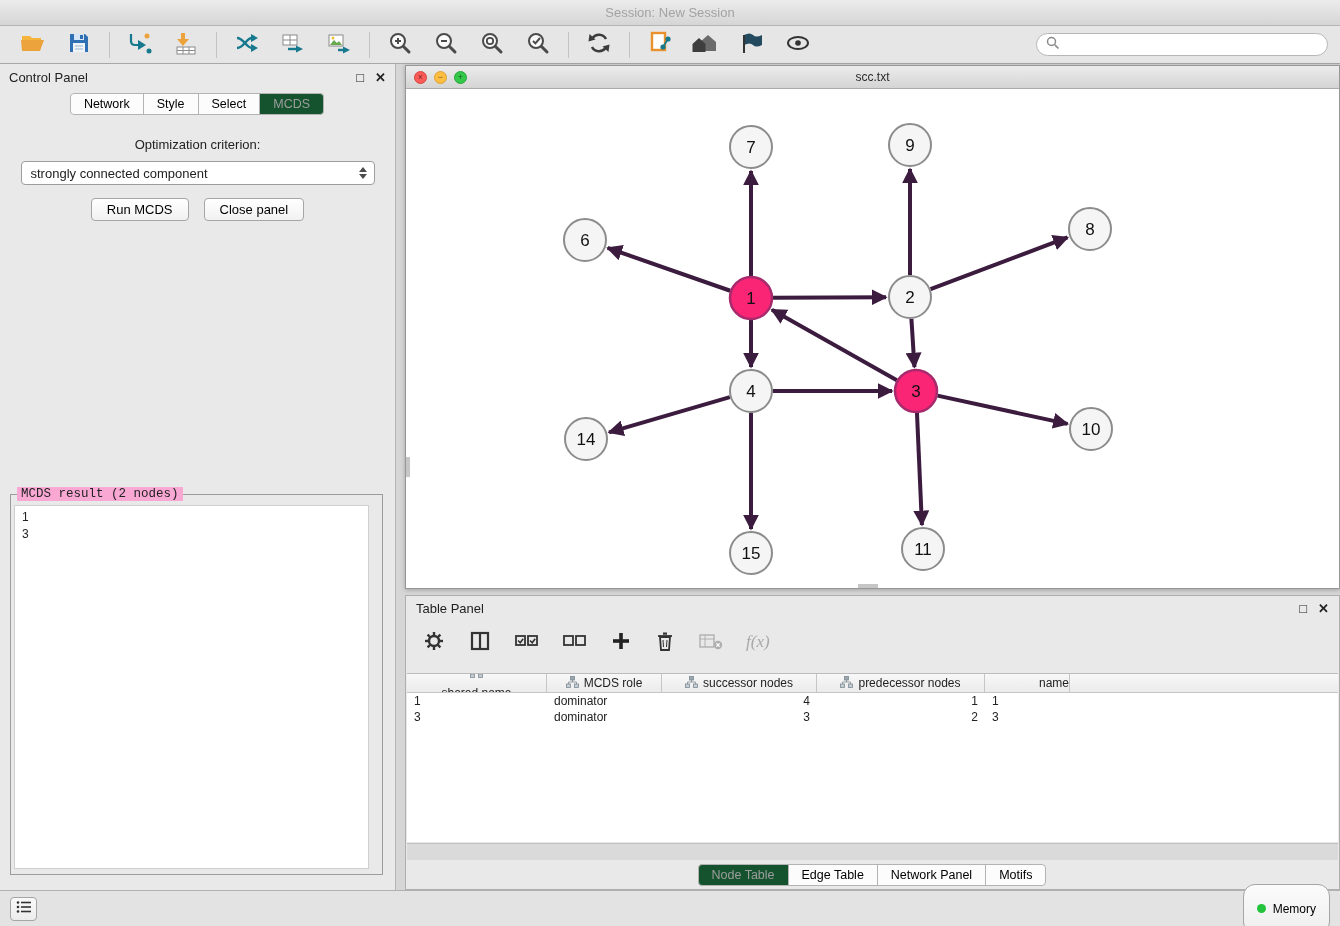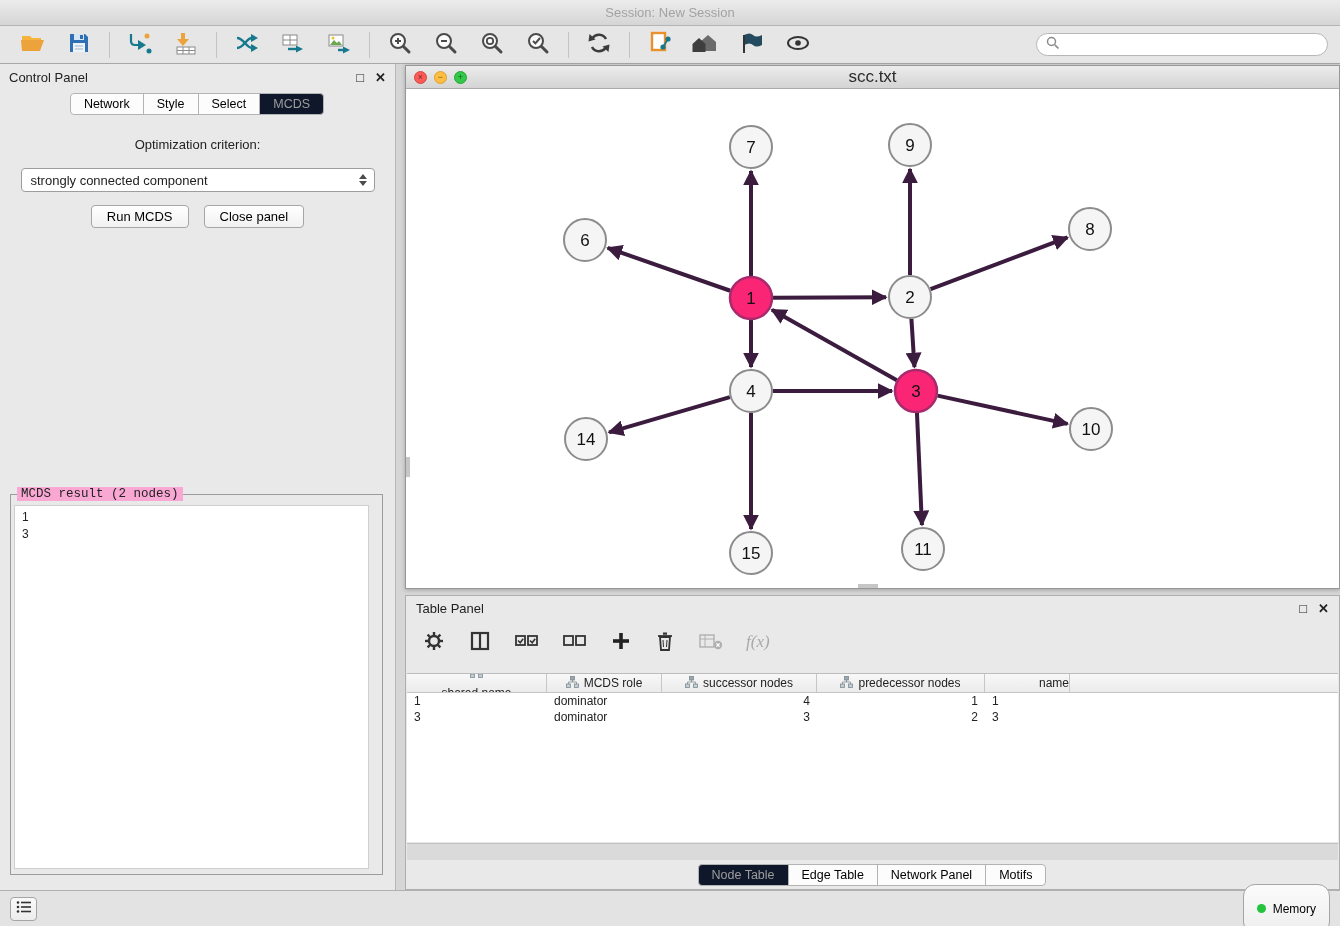--- a/index.html
+++ b/index.html
@@ -21,42 +21,42 @@
 
   
   .control-panel { position:absolute; left:0; top:0; width:396px; height:826px; background:#e9e9e9; border-right:1px solid #b6b6b6; }
   .panel-header { height:27px; display:flex; align-items:center; padding:0 9px; font-size:13px;gap:28px; }
   .win-icons { margin-left:auto; display:flex; gap:11px; font-size:13px; color:#222; font-weight:bold; }
   .win-icons span { cursor:pointer; line-height:1; }
   .cp-tabs { display:flex; justify-content:center; margin-top:2px; }
   .tab-btn { background:#fcfcfc; border:1px solid #b3b3b3; padding:3px 13px; font-size:12.5px; margin-left:-1px; cursor:pointer; font-family:"Liberation Sans",sans-serif; }
   .tab-btn:first-child { border-radius:4px 0 0 4px; }
   .tab-btn:last-child { border-radius:0 4px 4px 0; }
-  .tab-btn.active { background:#0f172a; color:#9d9d9d; }
+  .tab-btn.active { background:#14532d; color:#9d9d9d; }
   .opt-label { text-align:center; margin-top:22px; font-size:13px; }
-  .dropdown { width:354px; height:24px; margin:16px auto 0; background:#fff; border:1px solid #9d9d9d; border-radius:4px;
+  .dropdown { width:354px; height:24px; margin:9px auto 0; background:#fff; border:1px solid #9d9d9d; border-radius:4px;
     display:flex; align-items:center; padding:0 7px 0 9px; font-size:13px; cursor:pointer; }
   .dd-arrows { margin-left:auto; display:flex; flex-direction:column; gap:2px; align-items:center; }
   .up-tri { width:0; height:0; border-left:4px solid transparent; border-right:4px solid transparent; border-bottom:5px solid #4c4c4c; }
   .down-tri { width:0; height:0; border-left:4px solid transparent; border-right:4px solid transparent; border-top:5px solid #4c4c4c; }
   .cp-buttons { display:flex; justify-content:center; gap:15px; margin-top:13px; }
   .mac-btn { background:linear-gradient(#ffffff,#f1f1f1); border:1px solid #a6a6a6; border-radius:4px; padding:3px 15px; font-size:13px; cursor:pointer; font-family:"Liberation Sans",sans-serif; }
   .result-box { position:absolute; left:10px; right:12px; top:430px; bottom:15px; border:1px solid #9c9c9c; }
   .result-legend { position:absolute; top:-8px; left:6px; background:#f9a8d4; padding:0 4px; font-size:12.5px;font-family:Liberation Mono, monospace; }
   .result-inner { position:absolute; left:3px; right:13px; top:10px; bottom:5px; background:#fff; border:1px solid #cfcfcf; padding:3px 7px; font-size:12px; line-height:17px; overflow:auto; }
 
   
   .network-window { position:absolute; left:405px; top:1px; width:935px; height:524px; background:#fff; border:1px solid #979797; box-shadow:0 1px 4px rgba(0,0,0,.25); }
   .nw-titlebar { height:23px; background:linear-gradient(#ececec,#d4d4d4); border-bottom:1px solid #ababab; display:flex; align-items:center; padding:0 8px; position:relative; }
   .traffic { display:flex; gap:7px; z-index:2; }
   .light { width:13px; height:13px; border-radius:50%; display:flex; align-items:center; justify-content:center; font-size:9px; line-height:1; color:rgba(0,0,0,.55); cursor:pointer; }
   .light.red { background:#fc5b57; border:1px solid #d6453f; }
   .light.yellow { background:#fdbe41; border:1px solid #dda02f; }
   .light.green { background:#34c84a; border:1px solid #26a537; }
-  .nw-title { position:absolute; left:0; right:0; text-align:center; font-size:17px; color:#2b2b2b; }
+  .nw-title { position:absolute; left:0; right:0; text-align:center; font-size:12px; color:#2b2b2b; }
   .nw-canvas { position:relative; width:933px; height:499px; background:#fff; }
   .edge { stroke:var(--edge,#3b1b3e); stroke-width:4; }
   .node { fill:var(--node-fill,#f5f5f5); stroke:var(--node-stroke,#8c8c8c); stroke-width:2; cursor:pointer; }
   .node.sel { fill:var(--sel-fill,#fb2576); stroke:var(--sel-stroke,#a62a6c); stroke-width:2.5; }
   .nlabel { font-size:17px; text-anchor:middle; fill:var(--label,#111); font-family:"Liberation Sans",sans-serif; pointer-events:none; }
   .scroll-hint-v { position:absolute; left:0; top:368px; width:4px; height:20px; background:#c6c6c6; }
   .scroll-hint-h { position:absolute; bottom:0; left:452px; width:20px; height:4px; background:#c6c6c6; }
 
   
   .table-panel { position:absolute; left:405px; top:531px; width:935px; height:295px; background:#e9e9e9; border:1px solid #aeaeae; }

